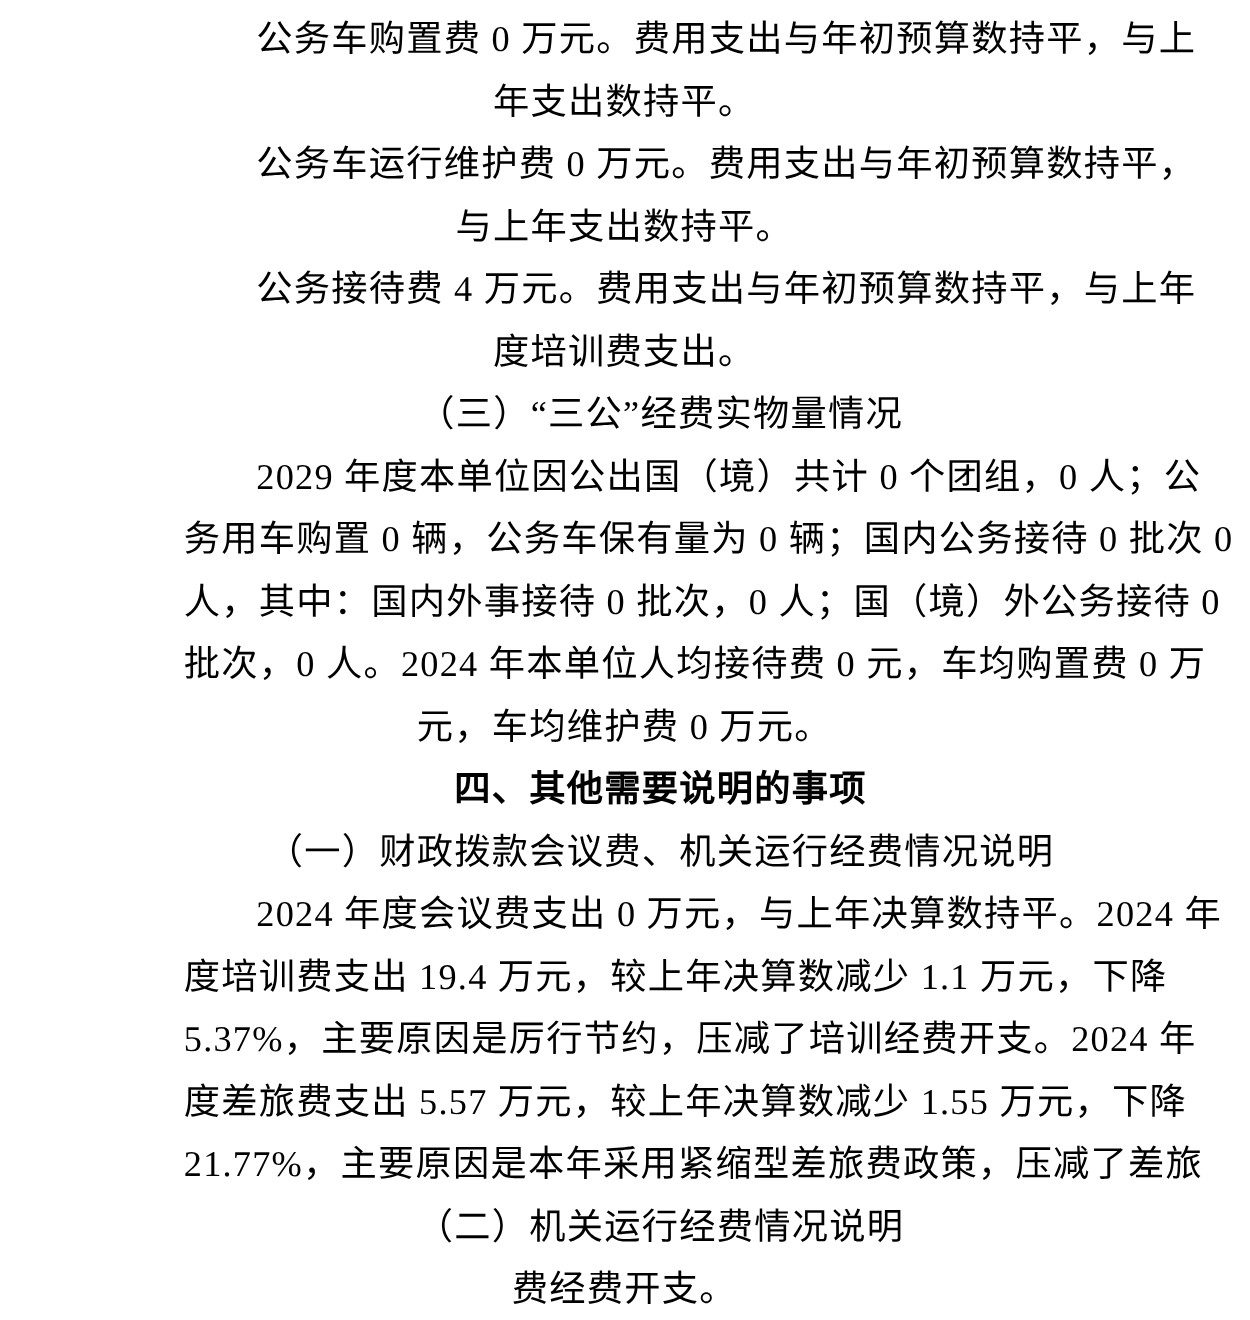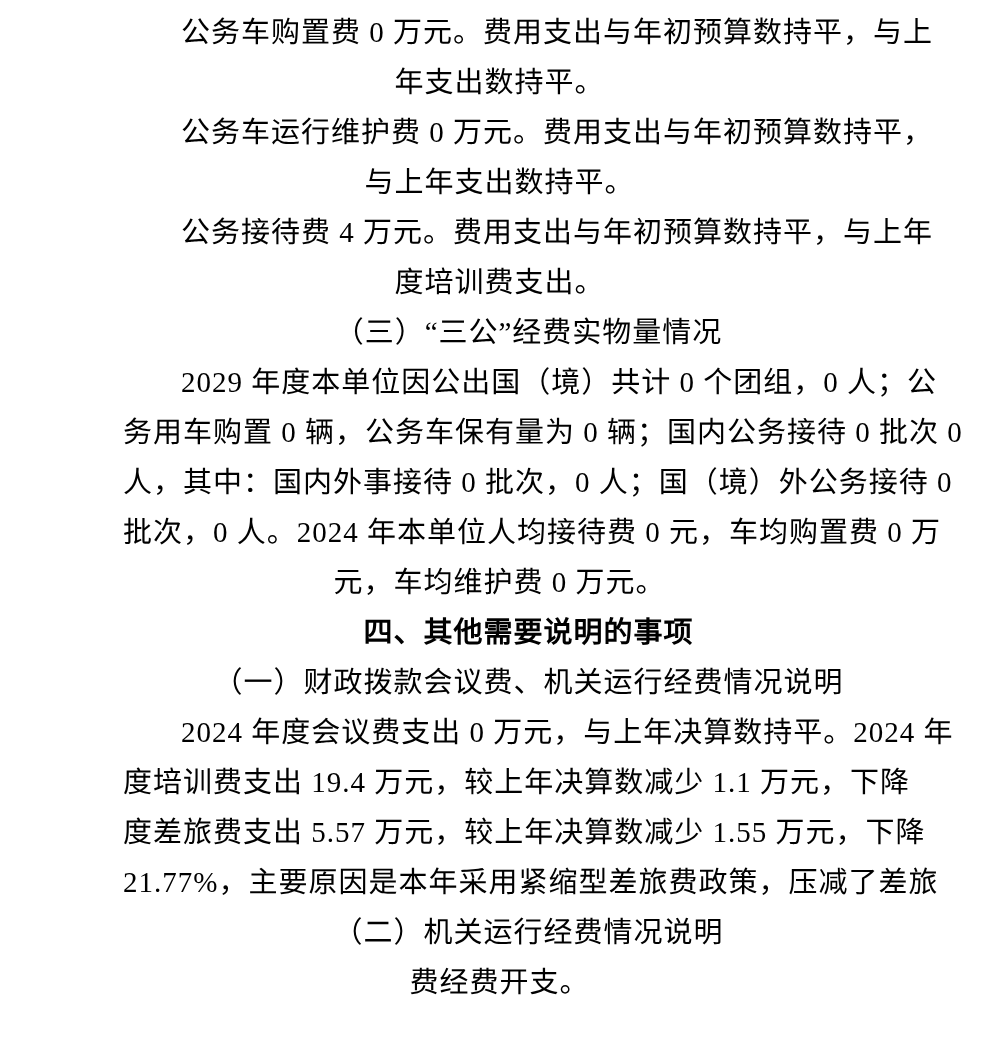--- a/index.html
+++ b/index.html
@@ -27,20 +27,21 @@
     font-size: 29px;
     letter-spacing: 1px;
     white-space: nowrap;
     color: #000000;
     font-family: "Liberation Serif", "DejaVu Serif", serif;
     text-align: center;
   }
   .line.justify {
     text-align: justify;
     text-align-last: justify;
+    margin-left: 24px;
   }
   .line.indent {
     text-indent: 58px;
   }
   .line.heading {
     font-family: "Liberation Sans", "DejaVu Sans", sans-serif;
     font-weight: 700;
   }
 </style>
 </head>
@@ -57,18 +58,19 @@
       <div class="line indent">（三）“三公”经费实物量情况</div>
       <div class="line indent justify">2029 年度本单位因公出国（境）共计 0 个团组，0 人；公</div>
       <div class="line justify">务用车购置 0 辆，公务车保有量为 0 辆；国内公务接待 0 批次 0</div>
       <div class="line justify">人，其中：国内外事接待 0 批次，0 人；国（境）外公务接待 0</div>
       <div class="line justify">批次，0 人。2024 年本单位人均接待费 0 元，车均购置费 0 万</div>
       <div class="line">元，车均维护费 0 万元。</div>
       <div class="line indent heading">四、其他需要说明的事项</div>
       <div class="line indent">（一）财政拨款会议费、机关运行经费情况说明</div>
       <div class="line indent justify">2024 年度会议费支出 0 万元，与上年决算数持平。2024 年</div>
       <div class="line justify">度培训费支出 19.4 万元，较上年决算数减少 1.1 万元，下降</div>
+      <div class="line justify">5.37%，主要原因是厉行节约，压减了培训经费开支。2024 年</div>
       <div class="line justify">度差旅费支出 5.57 万元，较上年决算数减少 1.55 万元，下降</div>
       <div class="line justify">21.77%，主要原因是本年采用紧缩型差旅费政策，压减了差旅</div>
       <div class="line indent">（二）机关运行经费情况说明</div>
       <div class="line">费经费开支。</div>
     </div>
 </div>
 
 </body></html>

